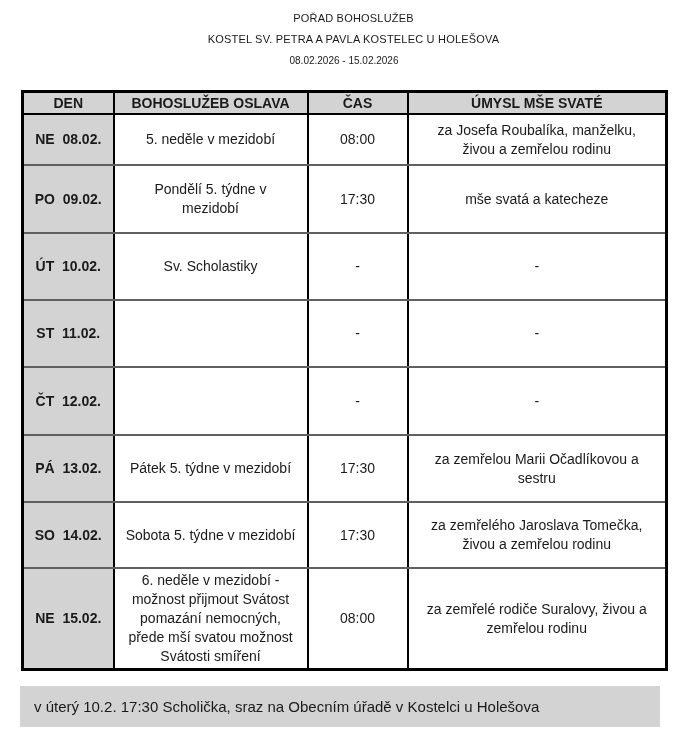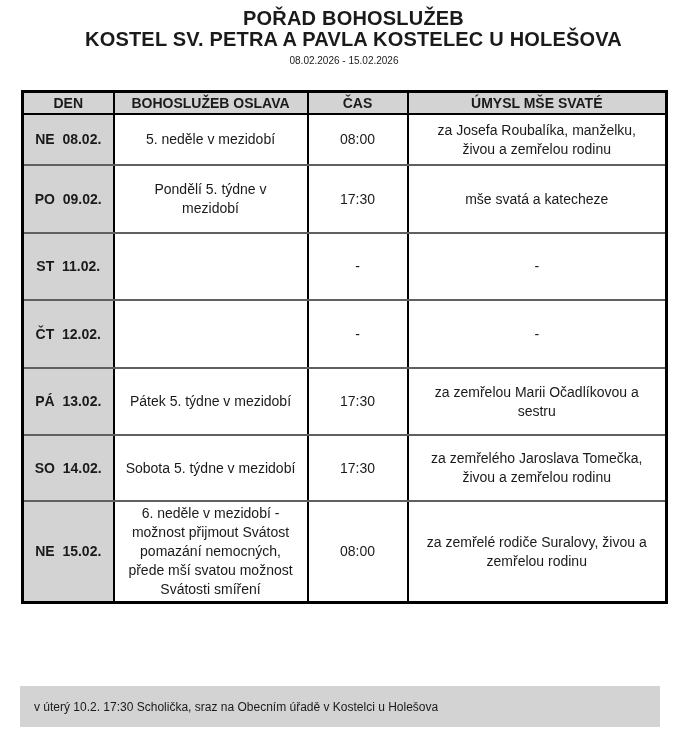--- a/index.html
+++ b/index.html
@@ -16,22 +16,22 @@
     background: #ffffff;
     overflow: hidden;
   }
   
   .title-block {
     padding-top: 8px;
     text-align: center;
     line-height: 21px;
   }
   .title-line {
-    font-size: 20px;
-    font-weight: bold;
+    font-size: 11px;
+    font-weight: normal;
     letter-spacing: 0.2px;
     margin-left: 19px;
   }
   .date-line {
     font-size: 10px;
     font-weight: normal;
   }
   
   table.schedule {
     position: absolute;
@@ -77,21 +77,21 @@
     position: absolute;
     left: 20px;
     top: 686px;
     width: 640px;
     height: 41px;
     background: #d3d3d3;
     display: flex;
     align-items: center;
     box-sizing: border-box;
     padding-left: 14px;
-    font-size: 12px;
+    font-size: 15px;
   }
 </style>
 </head>
 <body>
 
 <div class="page">
 
   <div class="title-block">
     <div class="title-line">POŘAD BOHOSLUŽEB</div>
     <div class="title-line">KOSTEL SV. PETRA A PAVLA KOSTELEC U HOLEŠOVA</div>
@@ -120,20 +120,26 @@
         <td class="time-cell">08:00</td>
         <td class="intention-cell">za Josefa Roubalíka, manželku,
 živou a zemřelou rodinu</td>
       </tr>
       <tr style="height:68px">
         <td class="day-cell">PO&nbsp;&nbsp;09.02.</td>
         <td class="celebration-cell">Pondělí 5. týdne v
 mezidobí</td>
         <td class="time-cell">17:30</td>
         <td class="intention-cell">mše svatá a katecheze</td>
+      </tr>
+      <tr style="height:67px">
+        <td class="day-cell">ÚT&nbsp;&nbsp;10.02.</td>
+        <td class="celebration-cell">Sv. Scholastiky</td>
+        <td class="time-cell">-</td>
+        <td class="intention-cell">-</td>
       </tr>
       <tr style="height:67px">
         <td class="day-cell">ST&nbsp;&nbsp;11.02.</td>
         <td class="celebration-cell"></td>
         <td class="time-cell">-</td>
         <td class="intention-cell">-</td>
       </tr>
       <tr style="height:68px">
         <td class="day-cell">ČT&nbsp;&nbsp;12.02.</td>
         <td class="celebration-cell"></td>

